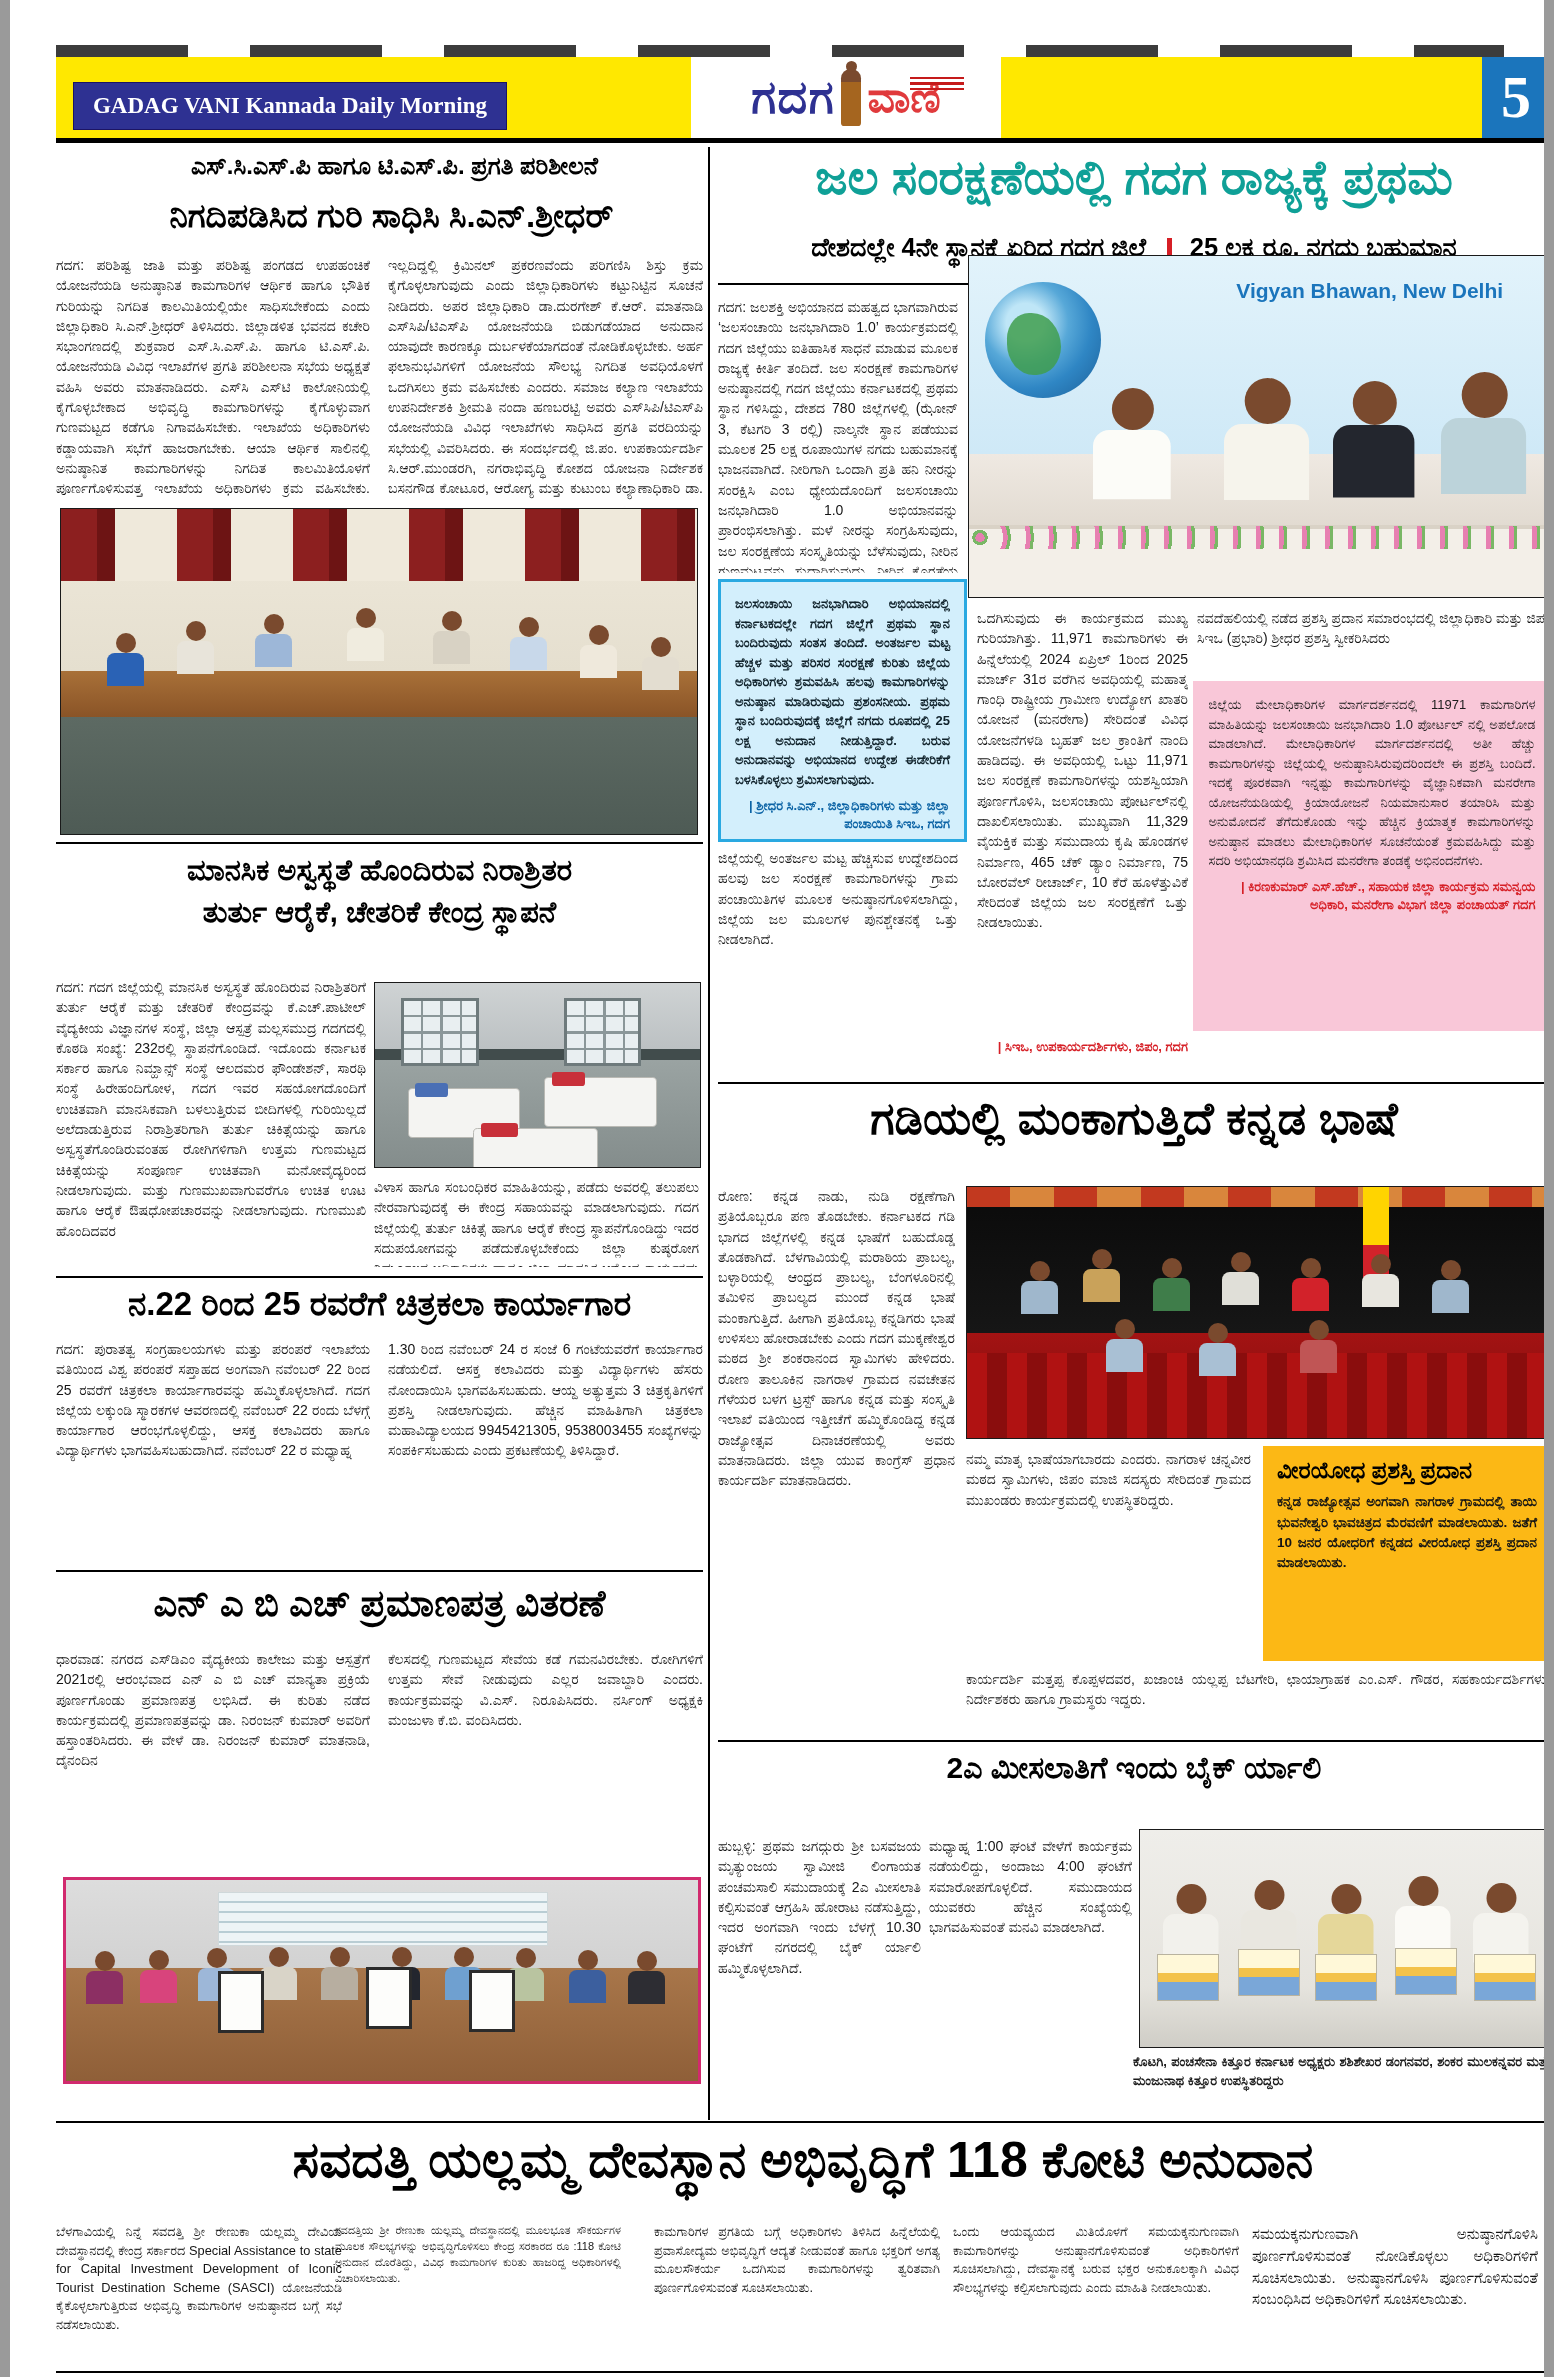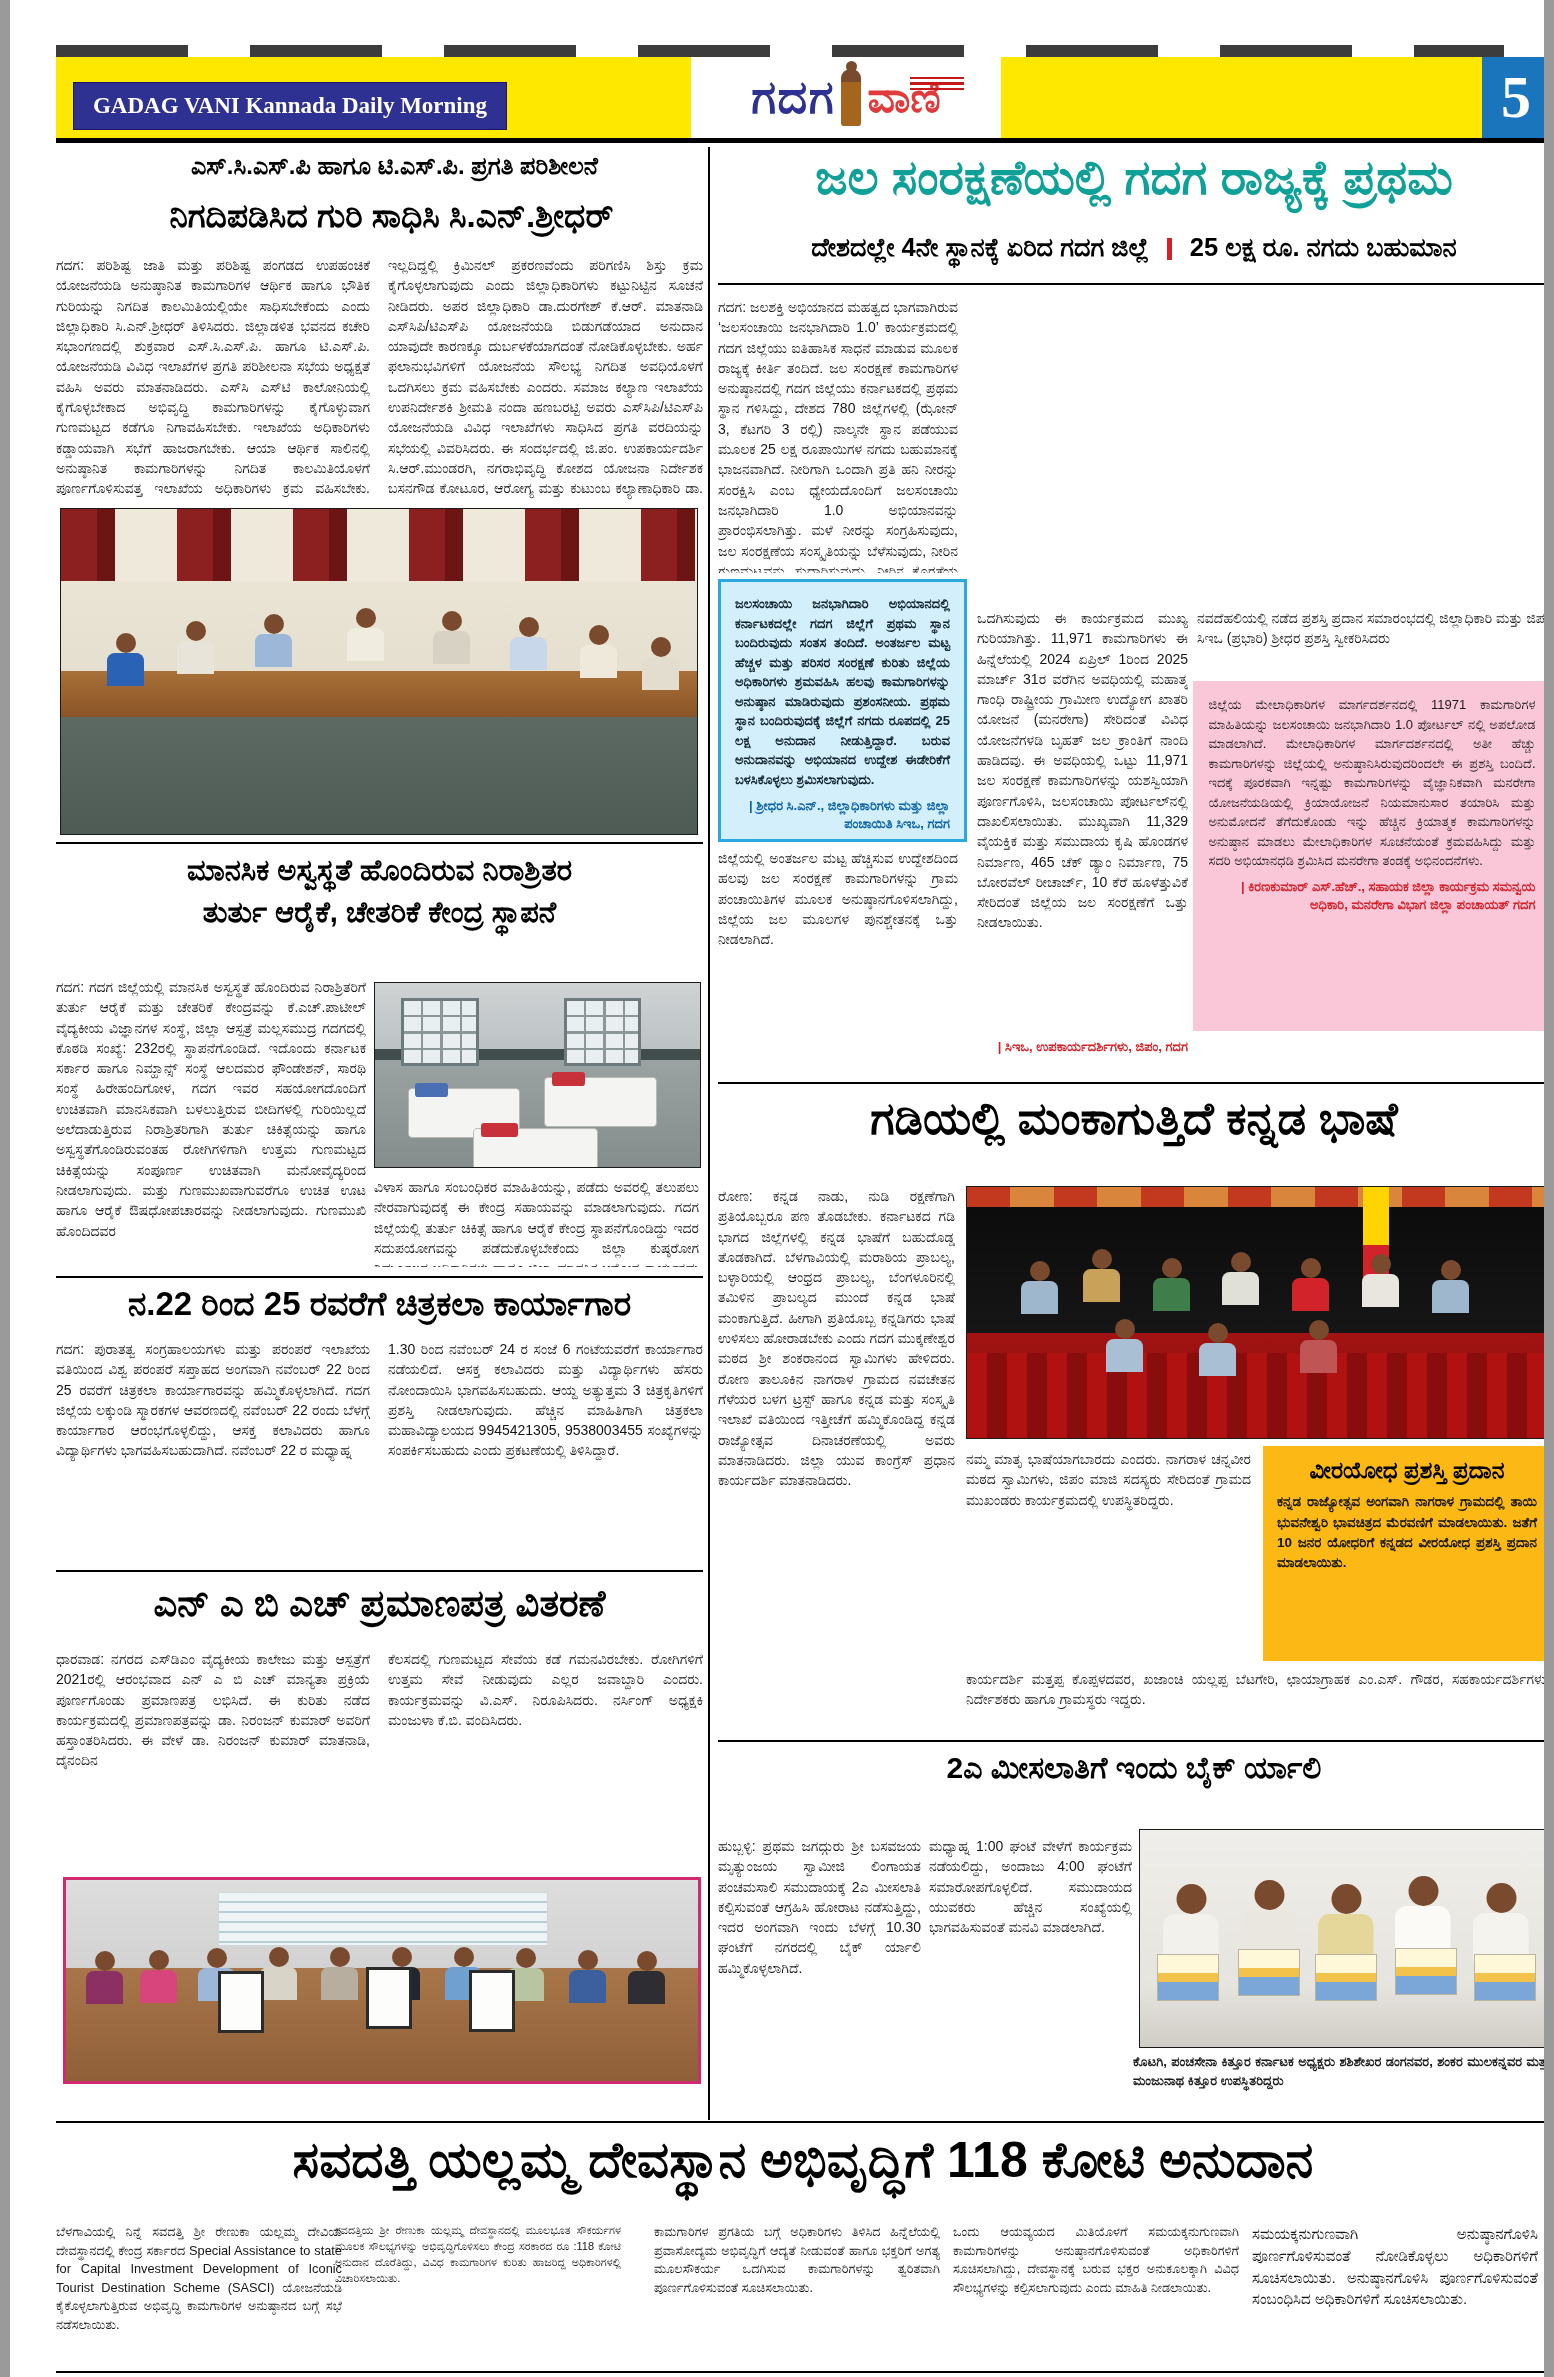--- a/index.html
+++ b/index.html
@@ -38,21 +38,21 @@
   .hl{position:absolute;text-align:center;font-weight:bold;color:#000;line-height:1.18;}
   .kn{font-size:14px;line-height:1.45;text-align:justify;overflow:hidden;position:absolute;}
   .attrib-red{color:#d61f26;font-weight:bold;text-align:right;font-size:13px;line-height:1.4;margin-top:7.7px;}
   
   .bluebox{position:absolute;background:#d3effc;border:3.1px solid #2aa9e1;padding:12.4px 14px;box-sizing:border-box;overflow:hidden;}
   .bluebox .q{font-size:13px;line-height:1.5;text-align:justify;font-weight:bold;color:#10222b;}
   .bluebox .qa{color:#0b63a5;font-weight:bold;text-align:right;font-size:13px;margin-top:7.7px;line-height:1.4;}
   .pinkbox{position:absolute;background:#f9c7d8;padding:14px 15.5px;box-sizing:border-box;overflow:hidden;}
   .pinkbox .q{font-size:13px;line-height:1.5;text-align:justify;color:#1c1c1c;}
   .goldbox{position:absolute;background:#fcb815;padding:11px 14px;box-sizing:border-box;overflow:hidden;}
-  .goldbox .t{font-size:23px;font-weight:bold;text-align:center;line-height:1.2;margin-bottom:7.7px;color:#000;}
+  .goldbox .t{font-size:23px;font-weight:bold;text-align:left;line-height:1.2;margin-bottom:7.7px;color:#000;}
   .goldbox .q{font-size:13.5px;line-height:1.5;font-weight:bold;text-align:justify;color:#141414;}
   
   .photo{position:absolute;border:1.5px solid #1a1a1a;overflow:hidden;background:#d8d8d8;}
   .scene-meeting{background:linear-gradient(180deg,#efe9db 0%,#e5dfcf 50%,#a87038 50%,#8a5427 64%,#5d6a63 64%,#4e5b55 100%);}
   .curtains{position:absolute;left:0;top:0;right:0;height:22%;
     background:repeating-linear-gradient(90deg,#8c1f1f 0 36px,#6d1414 36px 54px,#efe9db 54px 116px);}
   .scene-award{background:linear-gradient(180deg,#e2f3fb 0%,#cfe9f7 58%,#efe9e2 58%,#e0d9cf 82%,#cfc8bc 100%);}
   .globe{position:absolute;left:15.5px;top:26px;width:116px;height:116px;border-radius:50%;
     background:radial-gradient(circle at 35% 35%,#bfe6f7 0 18%,#57a8d8 40%,#2f86c4 62%,#1b5e97 100%);}
   .globe::after{content:"";position:absolute;left:22px;top:31px;width:54px;height:62px;border-radius:45% 60% 50% 55%;
@@ -153,20 +153,42 @@
   <div class="hrule" style="left:46px;top:842px;width:647px;"></div>
 
   <div class="hl" style="left:708px;top:150px;width:832px;font-size:48px;color:#0fa097;">ಜಲ ಸಂರಕ್ಷಣೆಯಲ್ಲಿ ಗದಗ ರಾಜ್ಯಕ್ಕೆ ಪ್ರಥಮ</div>
   <div class="hl" style="left:708px;top:232px;width:832px;font-size:25.5px;">
     <span>ದೇಶದಲ್ಲೇ 4ನೇ ಸ್ಥಾನಕ್ಕೆ ಏರಿದ ಗದಗ ಜಿಲ್ಲೆ</span>
     <span style="display:inline-block;width:4.6px;height:22px;background:#d61f26;margin:0 11px;vertical-align:middle;"></span>
     <span>25 ಲಕ್ಷ ರೂ. ನಗದು ಬಹುಮಾನ</span>
   </div>
   <div class="hrule" style="left:708px;top:283px;width:832px;height:1.5px;"></div>
   <div class="kn" style="left:708px;top:297px;width:240px;height:276px;">ಗದಗ: ಜಲಶಕ್ತಿ ಅಭಿಯಾನದ ಮಹತ್ವದ ಭಾಗವಾಗಿರುವ ‘ಜಲಸಂಚಾಯಿ ಜನಭಾಗಿದಾರಿ 1.0’ ಕಾರ್ಯಕ್ರಮದಲ್ಲಿ ಗದಗ ಜಿಲ್ಲೆಯು ಐತಿಹಾಸಿಕ ಸಾಧನೆ ಮಾಡುವ ಮೂಲಕ ರಾಜ್ಯಕ್ಕೆ ಕೀರ್ತಿ ತಂದಿದೆ. ಜಲ ಸಂರಕ್ಷಣೆ ಕಾಮಗಾರಿಗಳ ಅನುಷ್ಠಾನದಲ್ಲಿ ಗದಗ ಜಿಲ್ಲೆಯು ಕರ್ನಾಟಕದಲ್ಲಿ ಪ್ರಥಮ ಸ್ಥಾನ ಗಳಿಸಿದ್ದು, ದೇಶದ 780 ಜಿಲ್ಲೆಗಳಲ್ಲಿ (ಝೋನ್ 3, ಕೆಟಗರಿ 3 ರಲ್ಲಿ) ನಾಲ್ಕನೇ ಸ್ಥಾನ ಪಡೆಯುವ ಮೂಲಕ 25 ಲಕ್ಷ ರೂಪಾಯಿಗಳ ನಗದು ಬಹುಮಾನಕ್ಕೆ ಭಾಜನವಾಗಿದೆ. ನೀರಿಗಾಗಿ ಒಂದಾಗಿ ಪ್ರತಿ ಹನಿ ನೀರನ್ನು ಸಂರಕ್ಷಿಸಿ ಎಂಬ ಧ್ಯೇಯದೊಂದಿಗೆ ಜಲಸಂಚಾಯಿ ಜನಭಾಗಿದಾರಿ 1.0 ಅಭಿಯಾನವನ್ನು ಪ್ರಾರಂಭಿಸಲಾಗಿತ್ತು. ಮಳೆ ನೀರನ್ನು ಸಂಗ್ರಹಿಸುವುದು, ಜಲ ಸಂರಕ್ಷಣೆಯ ಸಂಸ್ಕೃತಿಯನ್ನು ಬೆಳೆಸುವುದು, ನೀರಿನ ಗುಣಮಟ್ಟವನ್ನು ಸುಧಾರಿಸುವುದು, ನೀರಿನ ಕೊರತೆಯ ಸವಾಲಿಗೆ ಸಮುದಾಯದ ಸಹಭಾಗಿತ್ವದೊಂದಿಗೆ ಸಮರ್ಥ ಪರಿಹಾರವನ್ನು</div>
+  <div class="photo scene-award" style="left:958px;top:255px;width:581px;height:341px;">
+    <div class="globe"></div>
+    <div class="vigyan">Vigyan Bhawan, New Delhi</div>
+    <div class="dais"></div>
+    <div class="flowers"></div>
+    <div class="pf" style="left:124px;top:132px;transform:scale(2.1);transform-origin:top left;">
+        <div class="h"></div>
+        <div class="b" style="--c:#fcfcf8"></div>
+      </div>
+    <div class="pf" style="left:255px;top:122px;transform:scale(2.3);transform-origin:top left;">
+        <div class="h"></div>
+        <div class="b" style="--c:#f6f4ec"></div>
+      </div>
+    <div class="pf" style="left:364px;top:125px;transform:scale(2.2);transform-origin:top left;">
+        <div class="h"></div>
+        <div class="b" style="--c:#23262e"></div>
+      </div>
+    <div class="pf" style="left:472px;top:116px;transform:scale(2.3);transform-origin:top left;">
+        <div class="h"></div>
+        <div class="b" style="--c:#bcd3da"></div>
+      </div>
+  </div>
   <div class="bluebox" style="left:708px;top:579px;width:249px;height:263px;">
     <div class="q">ಜಲಸಂಚಾಯಿ ಜನಭಾಗಿದಾರಿ ಅಭಿಯಾನದಲ್ಲಿ ಕರ್ನಾಟಕದಲ್ಲೇ ಗದಗ ಜಿಲ್ಲೆಗೆ ಪ್ರಥಮ ಸ್ಥಾನ ಬಂದಿರುವುದು ಸಂತಸ ತಂದಿದೆ. ಅಂತರ್ಜಲ ಮಟ್ಟ ಹೆಚ್ಚಳ ಮತ್ತು ಪರಿಸರ ಸಂರಕ್ಷಣೆ ಕುರಿತು ಜಿಲ್ಲೆಯ ಅಧಿಕಾರಿಗಳು ಶ್ರಮವಹಿಸಿ ಹಲವು ಕಾಮಗಾರಿಗಳನ್ನು ಅನುಷ್ಠಾನ ಮಾಡಿರುವುದು ಪ್ರಶಂಸನೀಯ. ಪ್ರಥಮ ಸ್ಥಾನ ಬಂದಿರುವುದಕ್ಕೆ ಜಿಲ್ಲೆಗೆ ನಗದು ರೂಪದಲ್ಲಿ 25 ಲಕ್ಷ ಅನುದಾನ ನೀಡುತ್ತಿದ್ದಾರೆ. ಬರುವ ಅನುದಾನವನ್ನು ಅಭಿಯಾನದ ಉದ್ದೇಶ ಈಡೇರಿಕೆಗೆ ಬಳಸಿಕೊಳ್ಳಲು ಶ್ರಮಿಸಲಾಗುವುದು.</div>
     <div class="qa">| ಶ್ರೀಧರ ಸಿ.ಎನ್., ಜಿಲ್ಲಾಧಿಕಾರಿಗಳು ಮತ್ತು ಜಿಲ್ಲಾ ಪಂಚಾಯಿತಿ ಸಿಇಒ, ಗದಗ</div>
   </div>
   <div class="kn" style="left:708px;top:848px;width:240px;height:229px;">ಜಿಲ್ಲೆಯಲ್ಲಿ ಅಂತರ್ಜಲ ಮಟ್ಟ ಹೆಚ್ಚಿಸುವ ಉದ್ದೇಶದಿಂದ ಹಲವು ಜಲ ಸಂರಕ್ಷಣೆ ಕಾಮಗಾರಿಗಳನ್ನು ಗ್ರಾಮ ಪಂಚಾಯಿತಿಗಳ ಮೂಲಕ ಅನುಷ್ಠಾನಗೊಳಿಸಲಾಗಿದ್ದು, ಜಿಲ್ಲೆಯ ಜಲ ಮೂಲಗಳ ಪುನಶ್ಚೇತನಕ್ಕೆ ಒತ್ತು ನೀಡಲಾಗಿದೆ.</div>
   <div class="kn" style="left:967px;top:608px;width:211px;height:434px;">ಒದಗಿಸುವುದು ಈ ಕಾರ್ಯಕ್ರಮದ ಮುಖ್ಯ ಗುರಿಯಾಗಿತ್ತು. 11,971 ಕಾಮಗಾರಿಗಳು ಈ ಹಿನ್ನೆಲೆಯಲ್ಲಿ 2024 ಏಪ್ರಿಲ್ 1ರಿಂದ 2025 ಮಾರ್ಚ್ 31ರ ವರೆಗಿನ ಅವಧಿಯಲ್ಲಿ ಮಹಾತ್ಮ ಗಾಂಧಿ ರಾಷ್ಟ್ರೀಯ ಗ್ರಾಮೀಣ ಉದ್ಯೋಗ ಖಾತರಿ ಯೋಜನೆ (ಮನರೇಗಾ) ಸೇರಿದಂತೆ ವಿವಿಧ ಯೋಜನೆಗಳಡಿ ಬೃಹತ್ ಜಲ ಕ್ರಾಂತಿಗೆ ನಾಂದಿ ಹಾಡಿದವು. ಈ ಅವಧಿಯಲ್ಲಿ ಒಟ್ಟು 11,971 ಜಲ ಸಂರಕ್ಷಣೆ ಕಾಮಗಾರಿಗಳನ್ನು ಯಶಸ್ವಿಯಾಗಿ ಪೂರ್ಣಗೊಳಿಸಿ, ಜಲಸಂಚಾಯಿ ಪೋರ್ಟಲ್‌ನಲ್ಲಿ ದಾಖಲಿಸಲಾಯಿತು. ಮುಖ್ಯವಾಗಿ 11,329 ವೈಯಕ್ತಿಕ ಮತ್ತು ಸಮುದಾಯ ಕೃಷಿ ಹೊಂಡಗಳ ನಿರ್ಮಾಣ, 465 ಚೆಕ್ ಡ್ಯಾಂ ನಿರ್ಮಾಣ, 75 ಬೋರವೆಲ್ ರೀಚಾರ್ಜ್, 10 ಕೆರೆ ಹೂಳೆತ್ತುವಿಕೆ ಸೇರಿದಂತೆ ಜಿಲ್ಲೆಯ ಜಲ ಸಂರಕ್ಷಣೆಗೆ ಒತ್ತು ನೀಡಲಾಯಿತು.</div>
   <div class="attrib-red" style="position:absolute;left:967px;top:1030px;width:211px;">| ಸಿಇಒ, ಉಪಕಾರ್ಯದರ್ಶಿಗಳು, ಜಿಪಂ, ಗದಗ</div>
   <div class="kn" style="left:1187px;top:608px;width:354px;height:67px;">ನವದೆಹಲಿಯಲ್ಲಿ ನಡೆದ ಪ್ರಶಸ್ತಿ ಪ್ರದಾನ ಸಮಾರಂಭದಲ್ಲಿ ಜಿಲ್ಲಾಧಿಕಾರಿ ಮತ್ತು ಜಿಪಂ ಸಿಇಒ (ಪ್ರಭಾರಿ) ಶ್ರೀಧರ ಪ್ರಶಸ್ತಿ ಸ್ವೀಕರಿಸಿದರು</div>
   <div class="pinkbox" style="left:1183px;top:681px;width:358px;height:350px;">
     <div class="q">ಜಿಲ್ಲೆಯ ಮೇಲಾಧಿಕಾರಿಗಳ ಮಾರ್ಗದರ್ಶನದಲ್ಲಿ 11971 ಕಾಮಗಾರಿಗಳ ಮಾಹಿತಿಯನ್ನು ಜಲಸಂಚಾಯಿ ಜನಭಾಗಿದಾರಿ 1.0 ಪೋರ್ಟಲ್ ನಲ್ಲಿ ಅಪಲೋಡ ಮಾಡಲಾಗಿದೆ. ಮೇಲಾಧಿಕಾರಿಗಳ ಮಾರ್ಗದರ್ಶನದಲ್ಲಿ ಅತೀ ಹೆಚ್ಚು ಕಾಮಗಾರಿಗಳನ್ನು ಜಿಲ್ಲೆಯಲ್ಲಿ ಅನುಷ್ಠಾನಿಸಿರುವುದರಿಂದಲೇ ಈ ಪ್ರಶಸ್ತಿ ಬಂದಿದೆ. ಇದಕ್ಕೆ ಪೂರಕವಾಗಿ ಇನ್ನಷ್ಟು ಕಾಮಗಾರಿಗಳನ್ನು ವೈಜ್ಞಾನಿಕವಾಗಿ ಮನರೇಗಾ ಯೋಜನೆಯಡಿಯಲ್ಲಿ ಕ್ರಿಯಾಯೋಜನೆ ನಿಯಮಾನುಸಾರ ತಯಾರಿಸಿ ಮತ್ತು ಅನುಮೋದನೆ ತೆಗೆದುಕೊಂಡು ಇನ್ನು ಹೆಚ್ಚಿನ ಕ್ರಿಯಾತ್ಮಕ ಕಾಮಗಾರಿಗಳನ್ನು ಅನುಷ್ಠಾನ ಮಾಡಲು ಮೇಲಾಧಿಕಾರಿಗಳ ಸೂಚನೆಯಂತೆ ಕ್ರಮವಹಿಸಿದ್ದು ಮತ್ತು ಸದರಿ ಅಭಿಯಾನಧಡಿ ಶ್ರಮಿಸಿದ ಮನರೇಗಾ ತಂಡಕ್ಕೆ ಅಭಿನಂದನೆಗಳು.</div>

